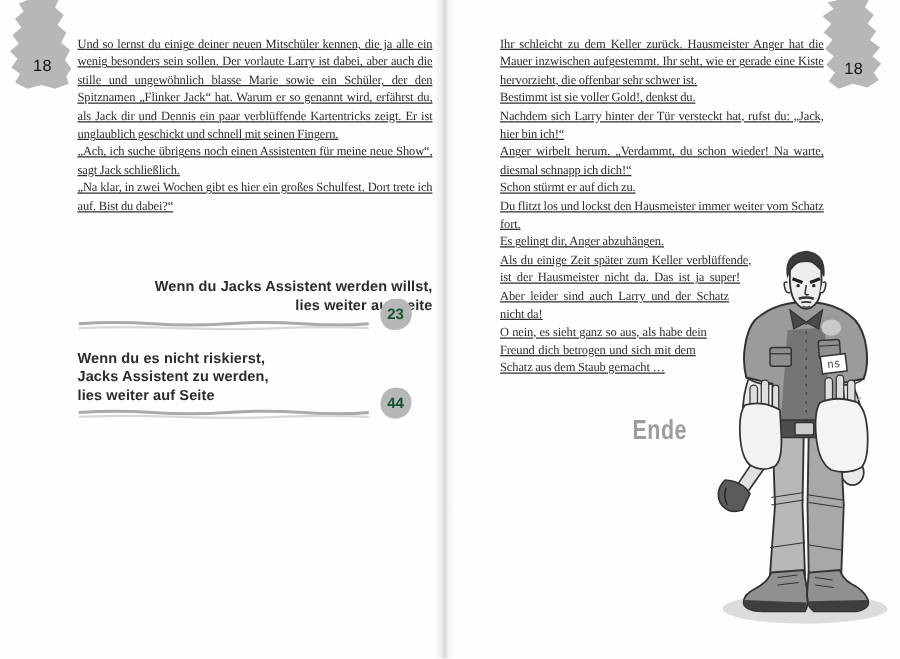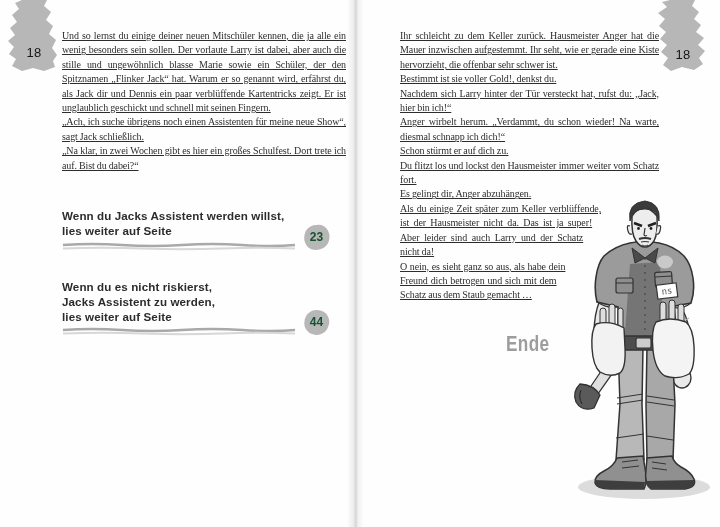--- a/index.html
+++ b/index.html
@@ -56,21 +56,21 @@
     </svg>
     <div class="pagenum" style="left:12px;top:47px;">18</div>
   </div>
 
   <div class="bodycol" style="left:62px;width:284px;">
     <p>Und so lernst du einige deiner neuen Mitschüler kennen, die ja alle ein wenig besonders sein sollen. Der vorlaute Larry ist dabei, aber auch die stille und ungewöhnlich blasse Marie sowie ein Schüler, der den Spitznamen „Flinker Jack“ hat. Warum er so genannt wird, erfährst du, als Jack dir und Dennis ein paar verblüffende Kartentricks zeigt. Er ist unglaublich geschickt und schnell mit seinen Fingern.</p>
     <p>„Ach, ich suche übrigens noch einen Assistenten für meine neue Show“, sagt Jack schließlich.</p>
     <p>„Na klar, in zwei Wochen gibt es hier ein großes Schulfest. Dort trete ich auf. Bist du dabei?“</p>
   </div>
 
-  <div class="choice" style="left:62px;top:209px;">
+  <div class="choice" style="left:62px;top:223px;text-align:right;">
     <div>Wenn du Jacks Assistent werden willst,</div>
     <div>lies weiter auf Seite</div>
     <svg class="rule" width="234" height="9" viewBox="0 0 234 9">
       <path d="M1,3 Q30,1 60,3 T120,3 T180,3 T233,3" stroke="#a9a9a9" stroke-width="2.4" fill="none"></path>
       <path d="M1,6.5 Q40,5 80,6.5 T160,6.5 T233,6.5" stroke="#d7d7d7" stroke-width="1.8" fill="none"></path>
     </svg>
     <div class="page-circle">
       <svg viewBox="0 0 28 28">
         <path d="M14,1 Q22,0 26,7 Q29,13 26,20 Q22,27 13,27 Q5,27 2,19 Q0,13 3,7 Q7,1 14,1 Z" fill="#b7b7b7"></path>
       </svg>

